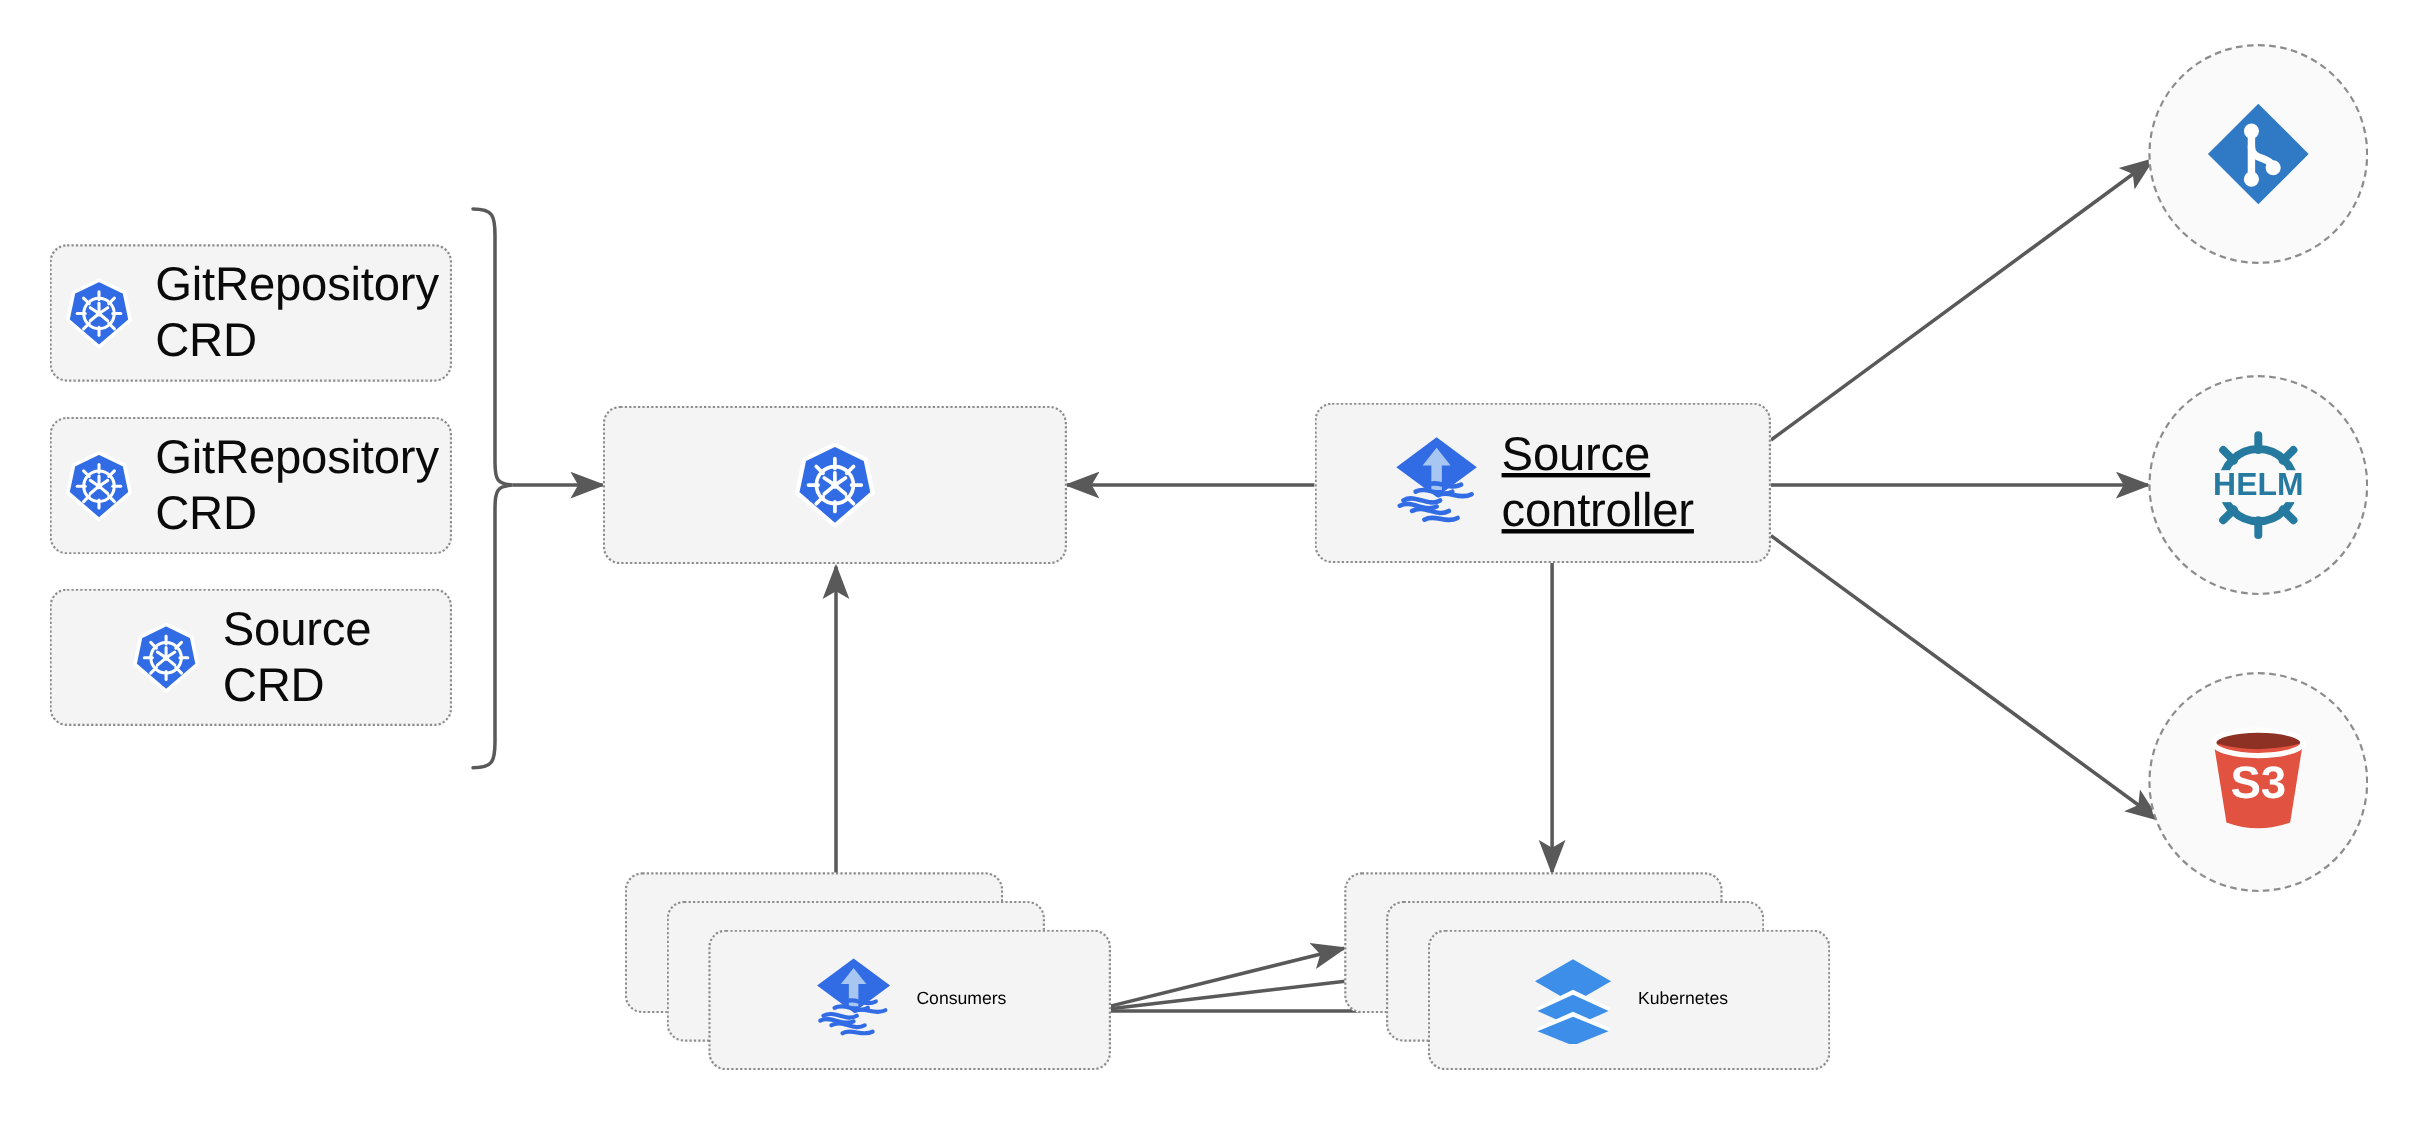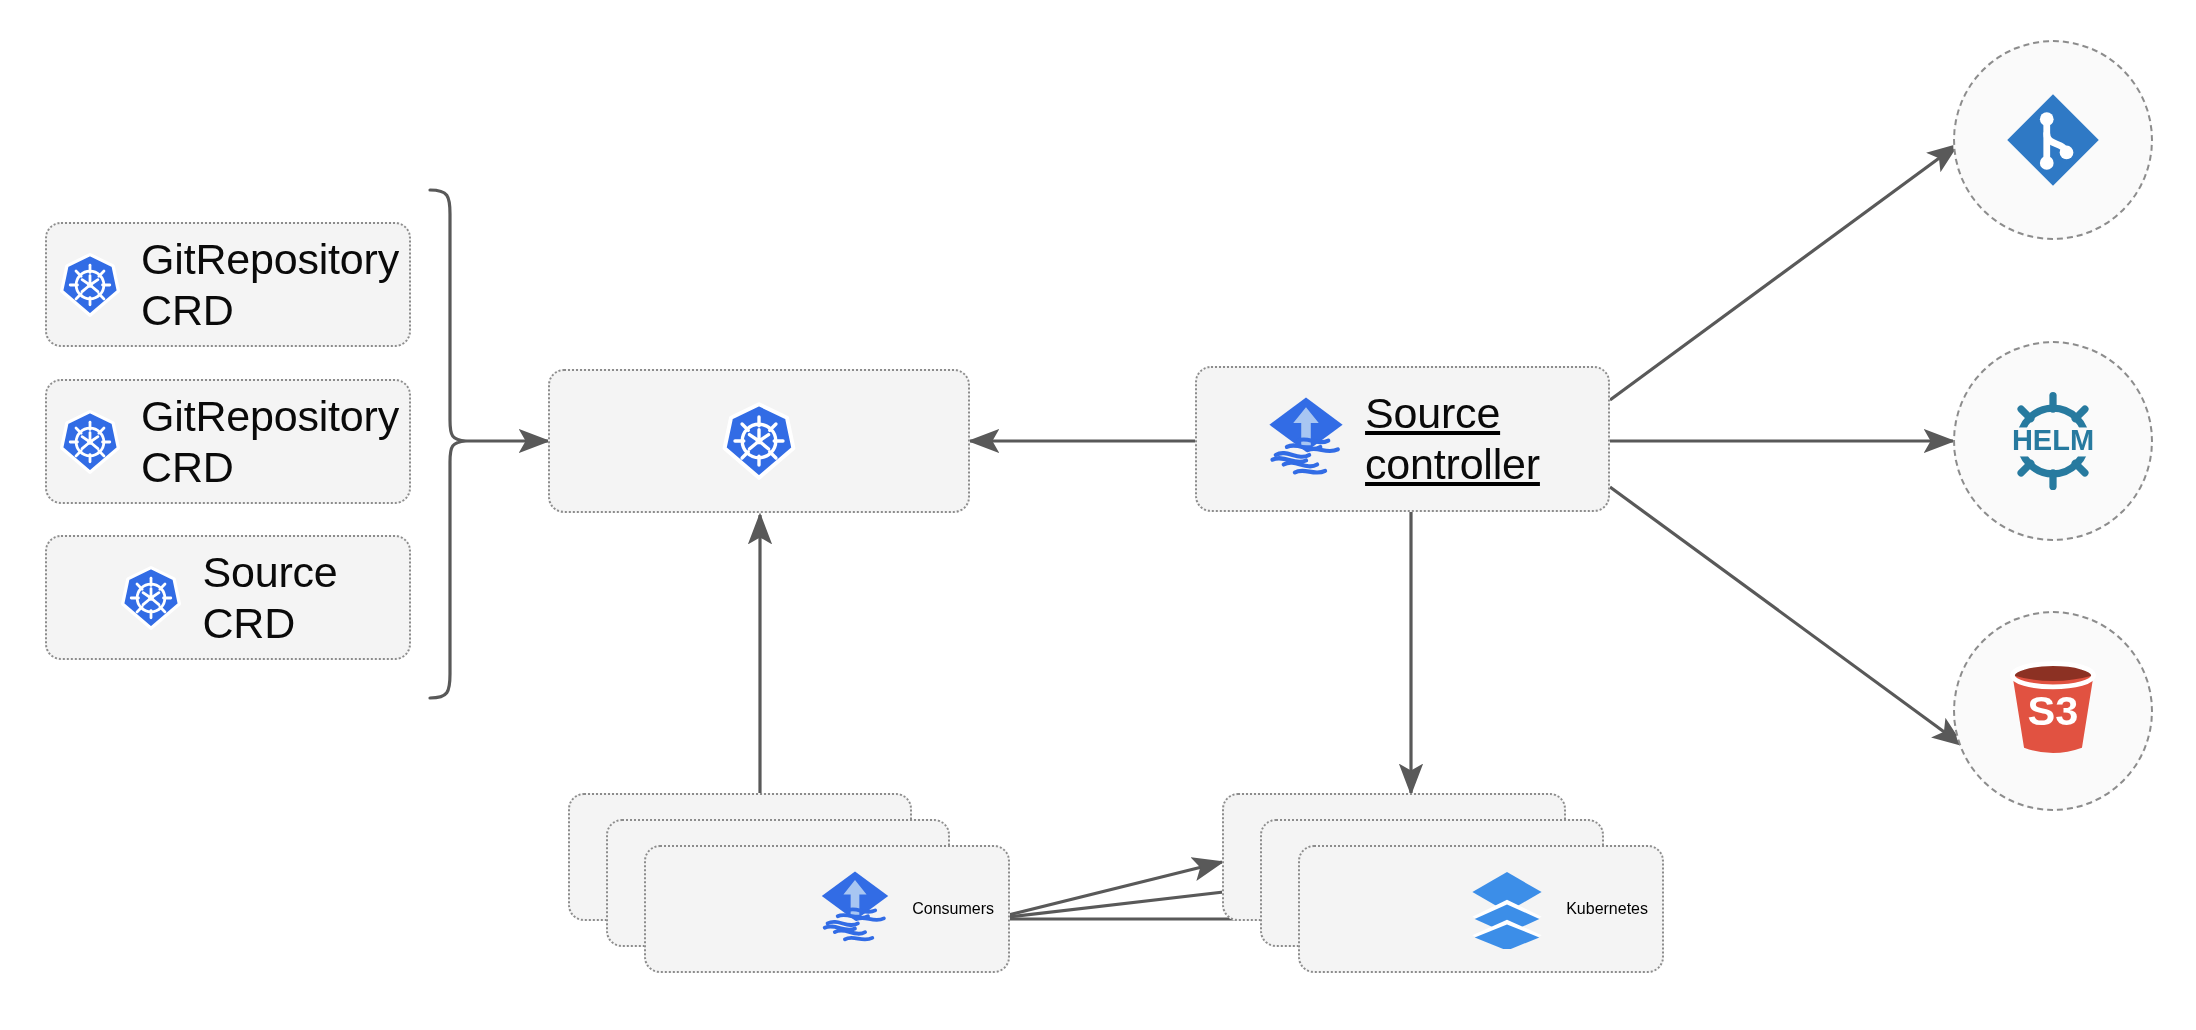--- a/index.html
+++ b/index.html
@@ -75,21 +75,21 @@
     box-sizing:border-box;
     background:#f4f4f4;
     border:2.5px dotted #8c8c8c;
     border-radius:16px;
   }
   .stack .sheet.s1{ left:0;  top:0; }
   .stack .sheet.s2{ left:38px; top:26px; }
   .stack .sheet.s3{ left:76px; top:52px;
     display:flex; align-items:center; justify-content:center;}
   .stack .sheet.s3 .inner{
-    display:flex; align-items:center; justify-content:flex-end;
+    display:flex; align-items:center; justify-content:center;
     gap:20px; width:100%; padding:0 14px; box-sizing:border-box;
   }
 </style>
 </head>
 <body>
 
 <div id="stage">
 
   <svg class="svg-layer" viewBox="0 0 2196 1030" xmlns="http://www.w3.org/2000/svg">
     <defs>

